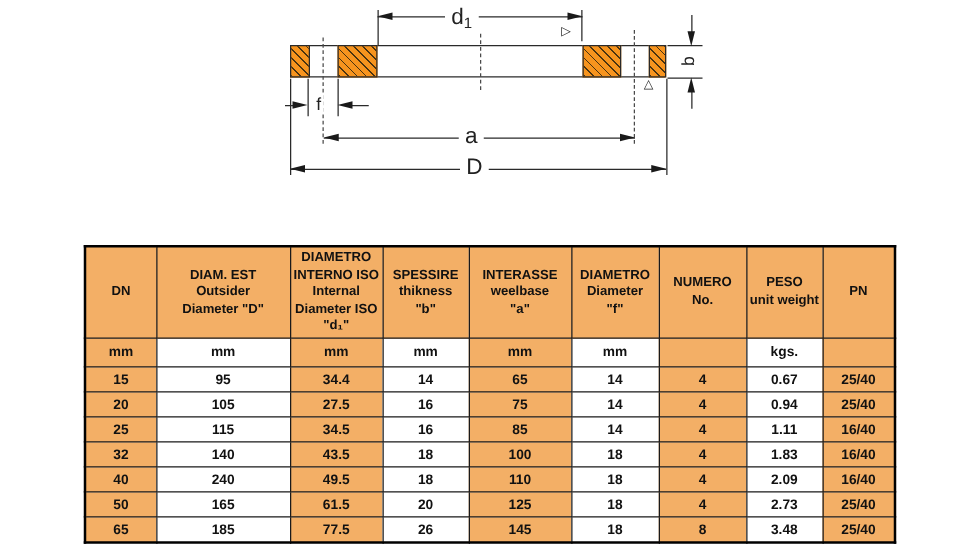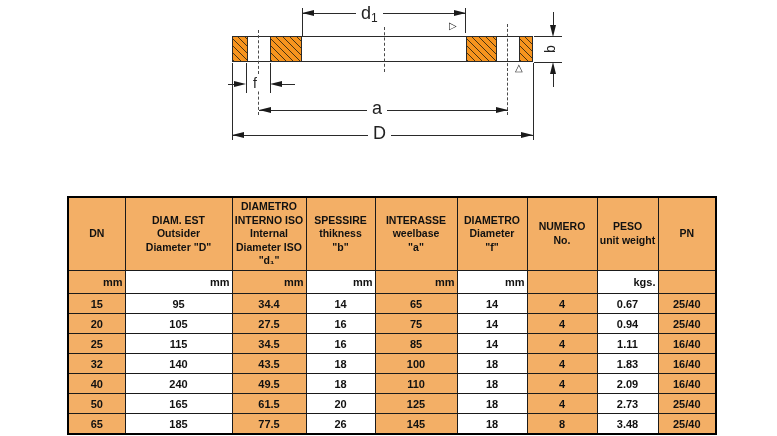--- a/index.html
+++ b/index.html
@@ -26,21 +26,21 @@
   
   .fori-box{position:absolute;left:374px;top:171px;width:223px;height:25px;box-sizing:border-box;
             border:2px solid #000;border-bottom:none;background:#fff;
             display:flex;align-items:center;justify-content:center;
             font-size:11px;font-weight:bold;}
   table.spec{position:absolute;left:67px;top:196px;border-collapse:collapse;table-layout:fixed;
              font-size:11px;font-weight:bold;text-align:center;}
   table.spec td, table.spec th{border:1px solid #1a1a1a;padding:0 2px;vertical-align:middle;}
   table.spec{border:2px solid #000;}
   table.spec tr.hdr th{font-size:10.5px;line-height:1.3;white-space:pre-line;height:72px;background:#F3AF66;}
-  table.spec tr.units td{height:22px;text-align:right;}
+  table.spec tr.units td{height:22px;}
   table.spec tr.data td{height:19px;}
   td.c-or{background:#F3AF66;}
   td.c-wh{background:#ffffff;}
 </style>
 </head>
 <body>
 
 <div class="canvas">
 
   <div>

